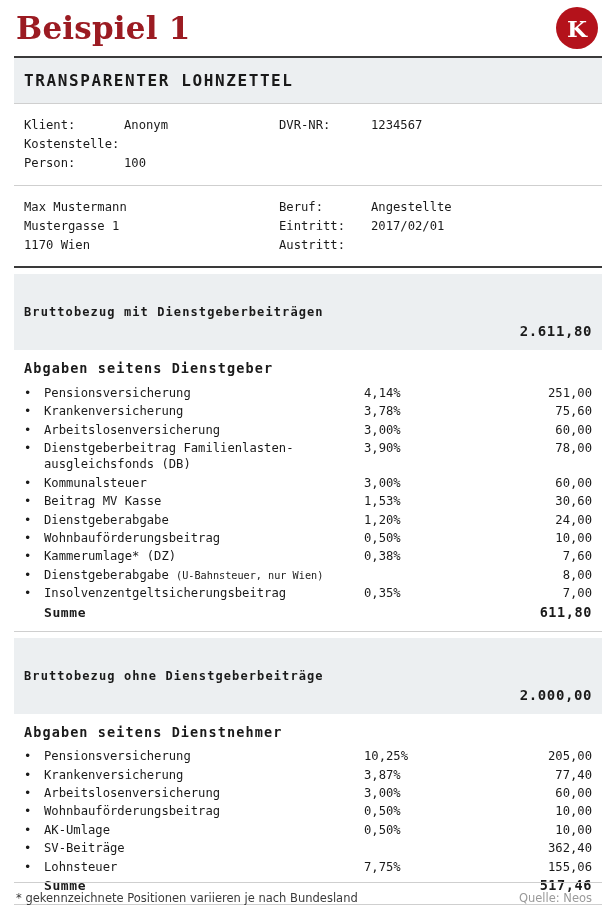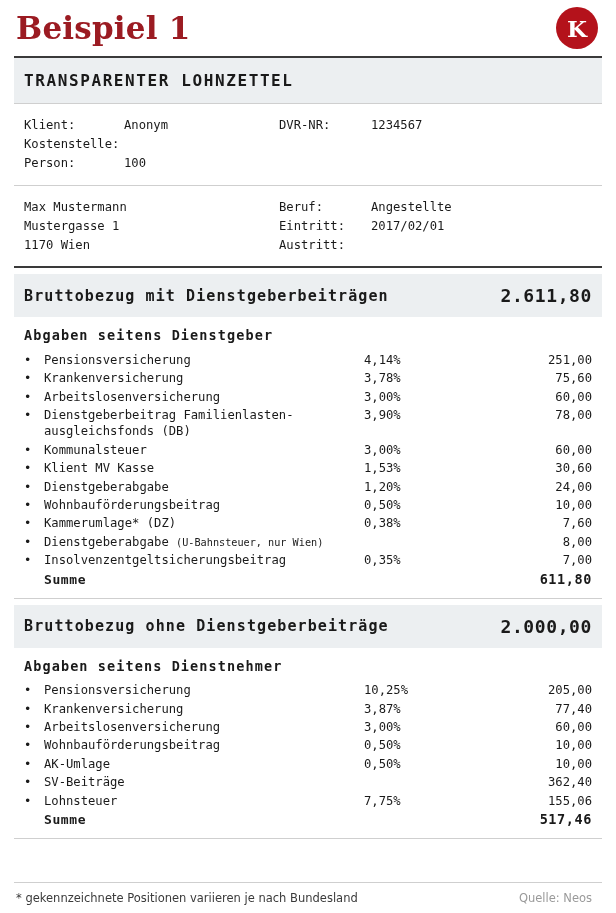--- a/index.html
+++ b/index.html
@@ -61,28 +61,29 @@
 
   
   .band {
     background: #eceff1;
     padding: 11px 10px;
     display: flex;
     align-items: center;
     justify-content: space-between;
   }
   .band-title {
-    font-size: 15px;
+    font-size: 12px;
     font-weight: bold;
     letter-spacing: 1.1px;
   }
   .band-amount {
-    font-size: 18px;
+    font-size: 14px;
     font-weight: bold;
     letter-spacing: 0.6px;
+    margin-top: 38px;
   }
   .band.doc-title {
     padding: 13px 10px;
   }
   .band.doc-title .band-title {
     font-size: 16px;
     letter-spacing: 1.6px;
   }
 
   
@@ -287,21 +288,21 @@
             <td class="amt">78,00</td>
           </tr>
           <tr>
             <td class="bullet">•</td>
             <td class="desc">Kommunalsteuer</td>
             <td class="pct">3,00%</td>
             <td class="amt">60,00</td>
           </tr>
           <tr>
             <td class="bullet">•</td>
-            <td class="desc">Klient MV Kasse</td>
+            <td class="desc">Beitrag MV Kasse</td>
             <td class="pct">1,53%</td>
             <td class="amt">30,60</td>
           </tr>
           <tr>
             <td class="bullet">•</td>
             <td class="desc">Dienstgeberabgabe</td>
             <td class="pct">1,20%</td>
             <td class="amt">24,00</td>
           </tr>
           <tr>

